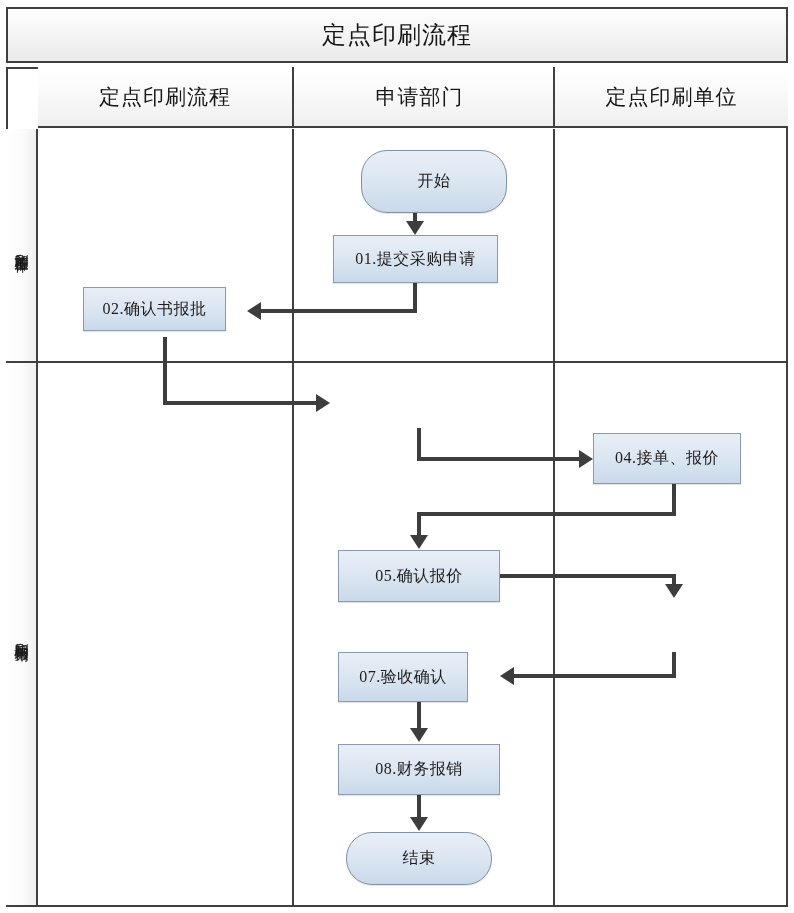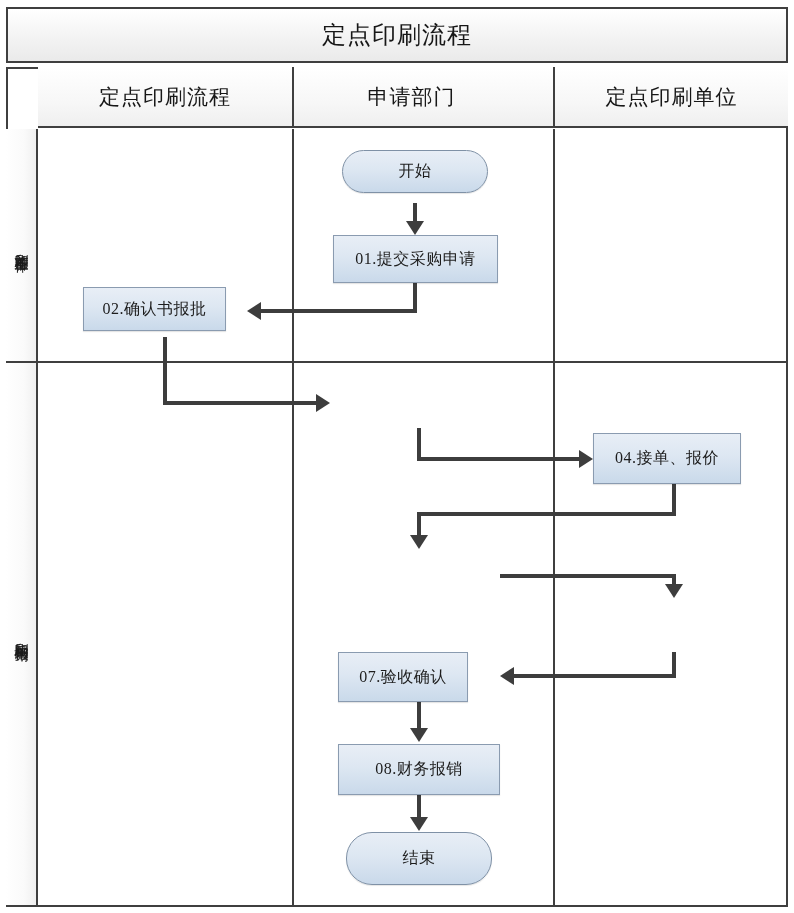--- a/index.html
+++ b/index.html
@@ -181,31 +181,31 @@
   <div class="lane-strip" style="top:129px;height:232px;">
     <span class="lane-strip-text">印刷前准备工作</span>
   </div>
   <div class="lane-strip" style="top:363px;height:542px;">
     <span class="lane-strip-text">印刷采购与报销</span>
   </div>
 
   <div class="hdr-row">
     <div class="hdr-cell" style="left:0px;width:254px;">定点印刷流程</div>
     <div class="hdr-div" style="left:254px;"></div>
-    <div class="hdr-cell" style="left:244px;width:259px;">申请部门</div>
+    <div class="hdr-cell" style="left:252px;width:259px;">申请部门</div>
     <div class="hdr-div" style="left:515px;"></div>
     <div class="hdr-cell" style="left:517px;width:233px;">定点印刷单位</div>
   </div>
 
   <div class="col-div" style="left:292px;top:129px;height:776px;"></div>
   <div class="col-div" style="left:553px;top:129px;height:776px;"></div>
 
   <div class="lane-div" style="left:6px;top:361px;width:782px;"></div>
 
-  <div class="node terminator" style="left:342px;top:150px;width:146px;height:43px;">开始</div>
+  <div class="node terminator" style="left:361px;top:150px;width:146px;height:63px;">开始</div>
 
   <div class="conn v" style="left:413px;top:203px;height:22px;"></div>
   <div class="arrow down" style="left:406px;top:221px;"></div>
 
   <div class="node" style="left:333px;top:235px;width:165px;height:48px;">01.提交采购申请</div>
 
   <div class="conn v" style="left:413px;top:283px;height:30px;"></div>
   <div class="conn h" style="left:261px;top:309px;width:156px;"></div>
   <div class="arrow left" style="left:247px;top:302px;"></div>
 
@@ -220,20 +220,21 @@
   <div class="conn h" style="left:417px;top:457px;width:162px;"></div>
   <div class="arrow right" style="left:579px;top:450px;"></div>
 
   <div class="node" style="left:593px;top:433px;width:148px;height:51px;">04.接单、报价</div>
 
   <div class="conn v" style="left:672px;top:484px;height:32px;"></div>
   <div class="conn h" style="left:417px;top:512px;width:259px;"></div>
   <div class="conn v" style="left:417px;top:512px;height:26px;"></div>
   <div class="arrow down" style="left:410px;top:535px;"></div>
 
+  <div class="node" style="left:338px;top:550px;width:162px;height:52px;">05.确认报价</div>
 
   <div class="conn h" style="left:500px;top:574px;width:176px;"></div>
   <div class="conn v" style="left:672px;top:574px;height:12px;"></div>
   <div class="arrow down" style="left:665px;top:584px;"></div>
 
 
   <div class="conn v" style="left:672px;top:652px;height:26px;"></div>
   <div class="conn h" style="left:514px;top:674px;width:162px;"></div>
   <div class="arrow left" style="left:500px;top:667px;"></div>
 

